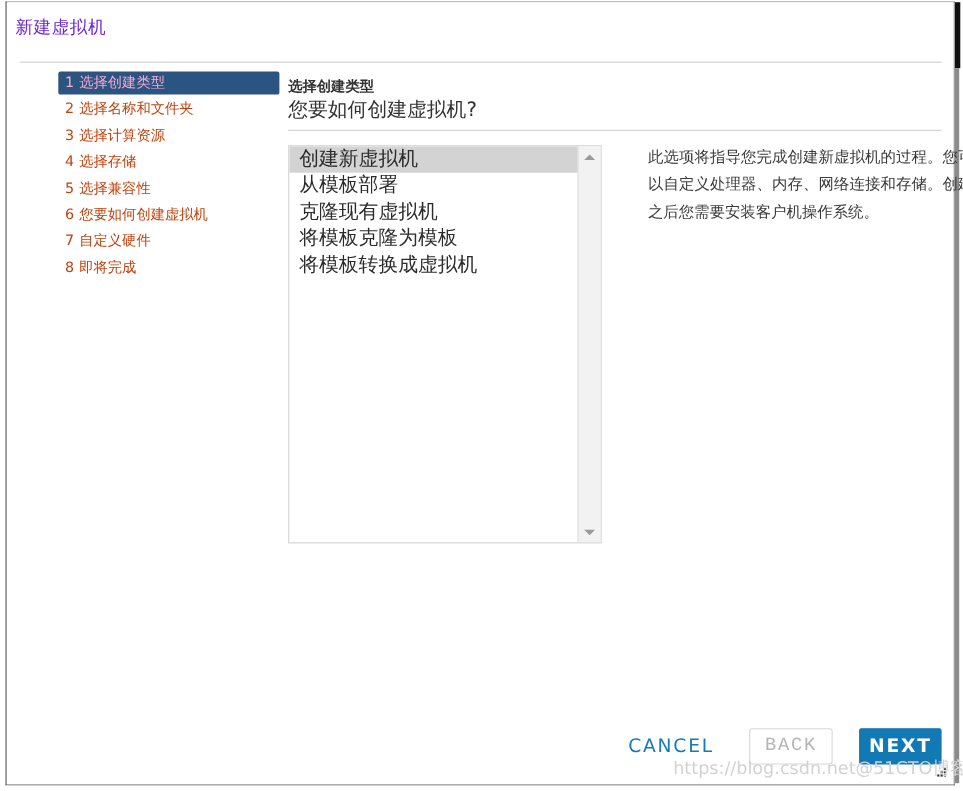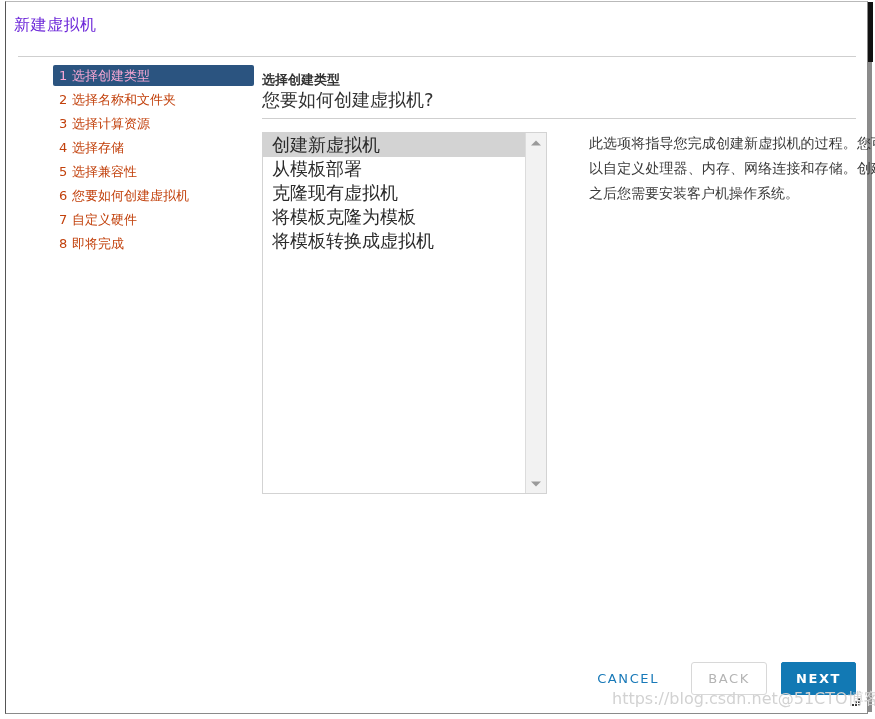--- a/index.html
+++ b/index.html
@@ -216,21 +216,21 @@
     left: 0;
     bottom: 18px;
     width: 850px;
     display: flex;
     justify-content: flex-end;
     align-items: center;
     padding-right: 15px;
   }
   .btn {
     font-family: "DejaVu Sans", "Liberation Sans", sans-serif;
-    font-size: 13px;
+    font-size: 17px;
     letter-spacing: 1.6px;
     cursor: default;
     box-sizing: border-box;
     display: inline-flex;
     align-items: center;
     justify-content: center;
   }
   #btn-cancel {
     color: #1879b8;
     background: transparent;
@@ -239,21 +239,22 @@
     padding: 0 12px;
     margin-right: 20px;
   }
   #btn-back {
     color: #b4b4b4;
     background: #ffffff;
     border: 1px solid #d8d8d8;
     border-radius: 3px;
     height: 33px;
     width: 76px;
-    margin-right: 14px;
+    margin-right: 24px;
+    font-family: Liberation Mono, monospace;
   }
   #btn-next {
     color: #ffffff;
     background: #1279b4;
     border: 1px solid #1279b4;
     border-radius: 2px;
     height: 33px;
     width: 75px;
     font-weight: bold;
   }

